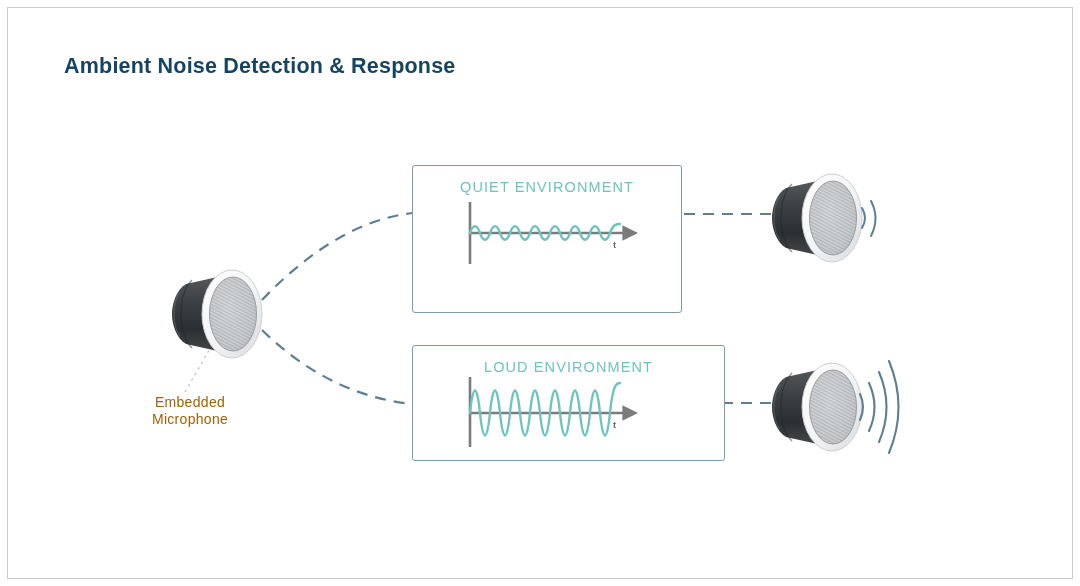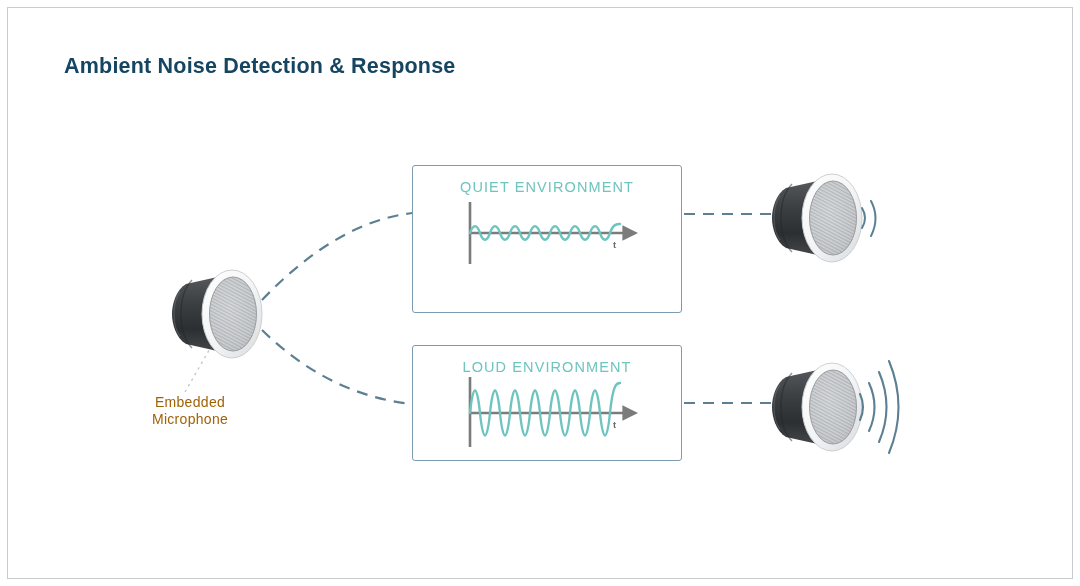--- a/index.html
+++ b/index.html
@@ -61,21 +61,21 @@
   #panel-quiet {
     left: 412px;
     top: 156px;
     width: 270px;
     height: 148px;
     margin-top: 9px;
   }
   #panel-loud {
     left: 412px;
     top: 345px;
-    width: 270px;
+    width: 313px;
     height: 116px;
   }
   .panel-label {
     position: absolute;
     top: 13px;
     left: 0;
     width: 100%;
     text-align: center;
     font-size: 14.5px;
     letter-spacing: 1.1px;

